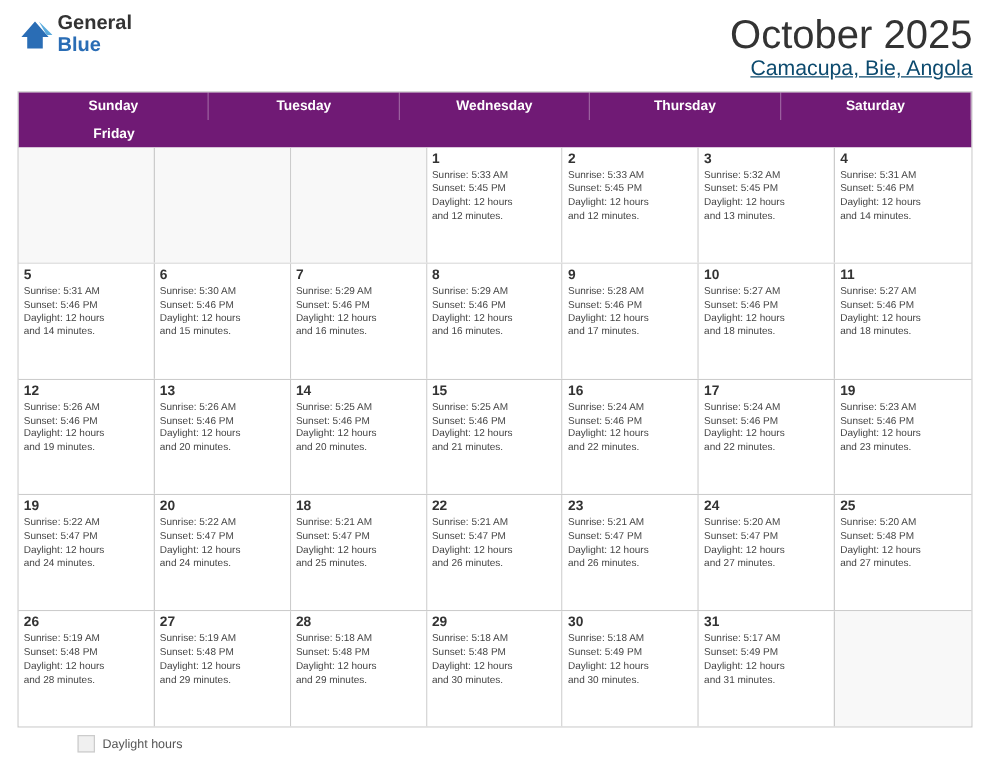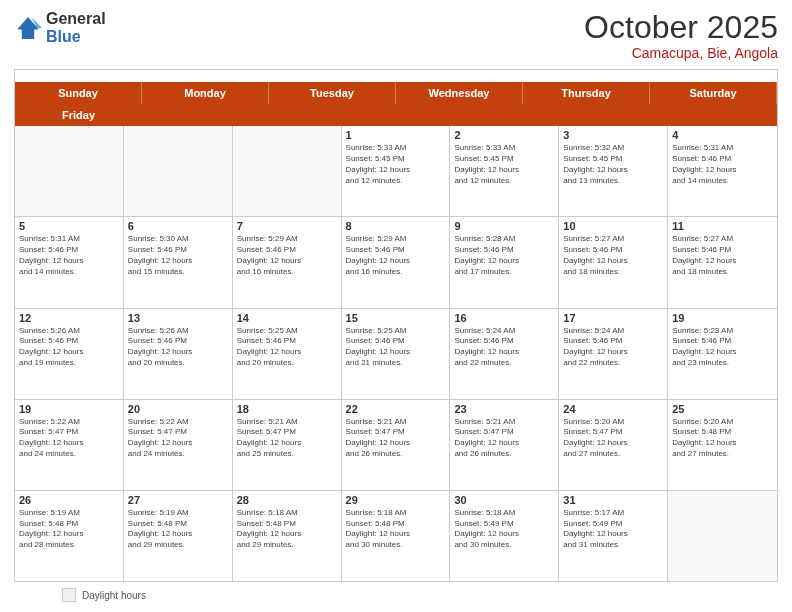--- a/index.html
+++ b/index.html
@@ -51,34 +51,34 @@
       text-align: right;
     }
     .month-title {
       font-size: 32px;
       font-weight: 300;
       color: #333;
       line-height: 1.1;
       margin-left: 39px;
     }
     .subtitle {
-      font-size: 14px;
-      color: #b91c1c;
+      font-size: 17px;
+      color: #0c4a6e;
+      text-decoration: underline;
     }
     .calendar {
       flex: 1;
       display: flex;
       flex-direction: column;
       border: 1px solid #ccc;
     }
     .cal-header {
       display: grid;
-      grid-template-columns: repeat(6, 1fr);
-      background: #c2410c;
-      margin-top: 12px;
+      grid-template-columns: repeat(5, 1fr);
+      background: #701a75;
     }
     .cal-header-cell {
       color: #fff;
       font-size: 11px;
       font-weight: bold;
       text-align: center;
       padding: 5px 2px;
       border-right: 1px solid rgba(255,255,255,0.3);
     }
     .cal-header-cell:last-child { border-right: none; }
@@ -148,21 +148,20 @@
     </div>
     <div class="title-block">
       <div class="month-title">October 2025</div>
       <div class="subtitle">Camacupa, Bie, Angola</div>
     </div>
   </div>
 
   <div class="calendar">
     <div class="cal-header">
     <div class="cal-header-cell">Sunday</div>
-        <div class="cal-header-cell">Monday</div>
         <div class="cal-header-cell">Tuesday</div>
         <div class="cal-header-cell">Wednesday</div>
         <div class="cal-header-cell">Thursday</div>
         <div class="cal-header-cell">Saturday</div>
         <div class="cal-header-cell">Friday</div>
       </div>
     <div class="cal-body">
     <div class="cal-row">
           <div class="cal-cell empty"></div>
           <div class="cal-cell empty"></div>

